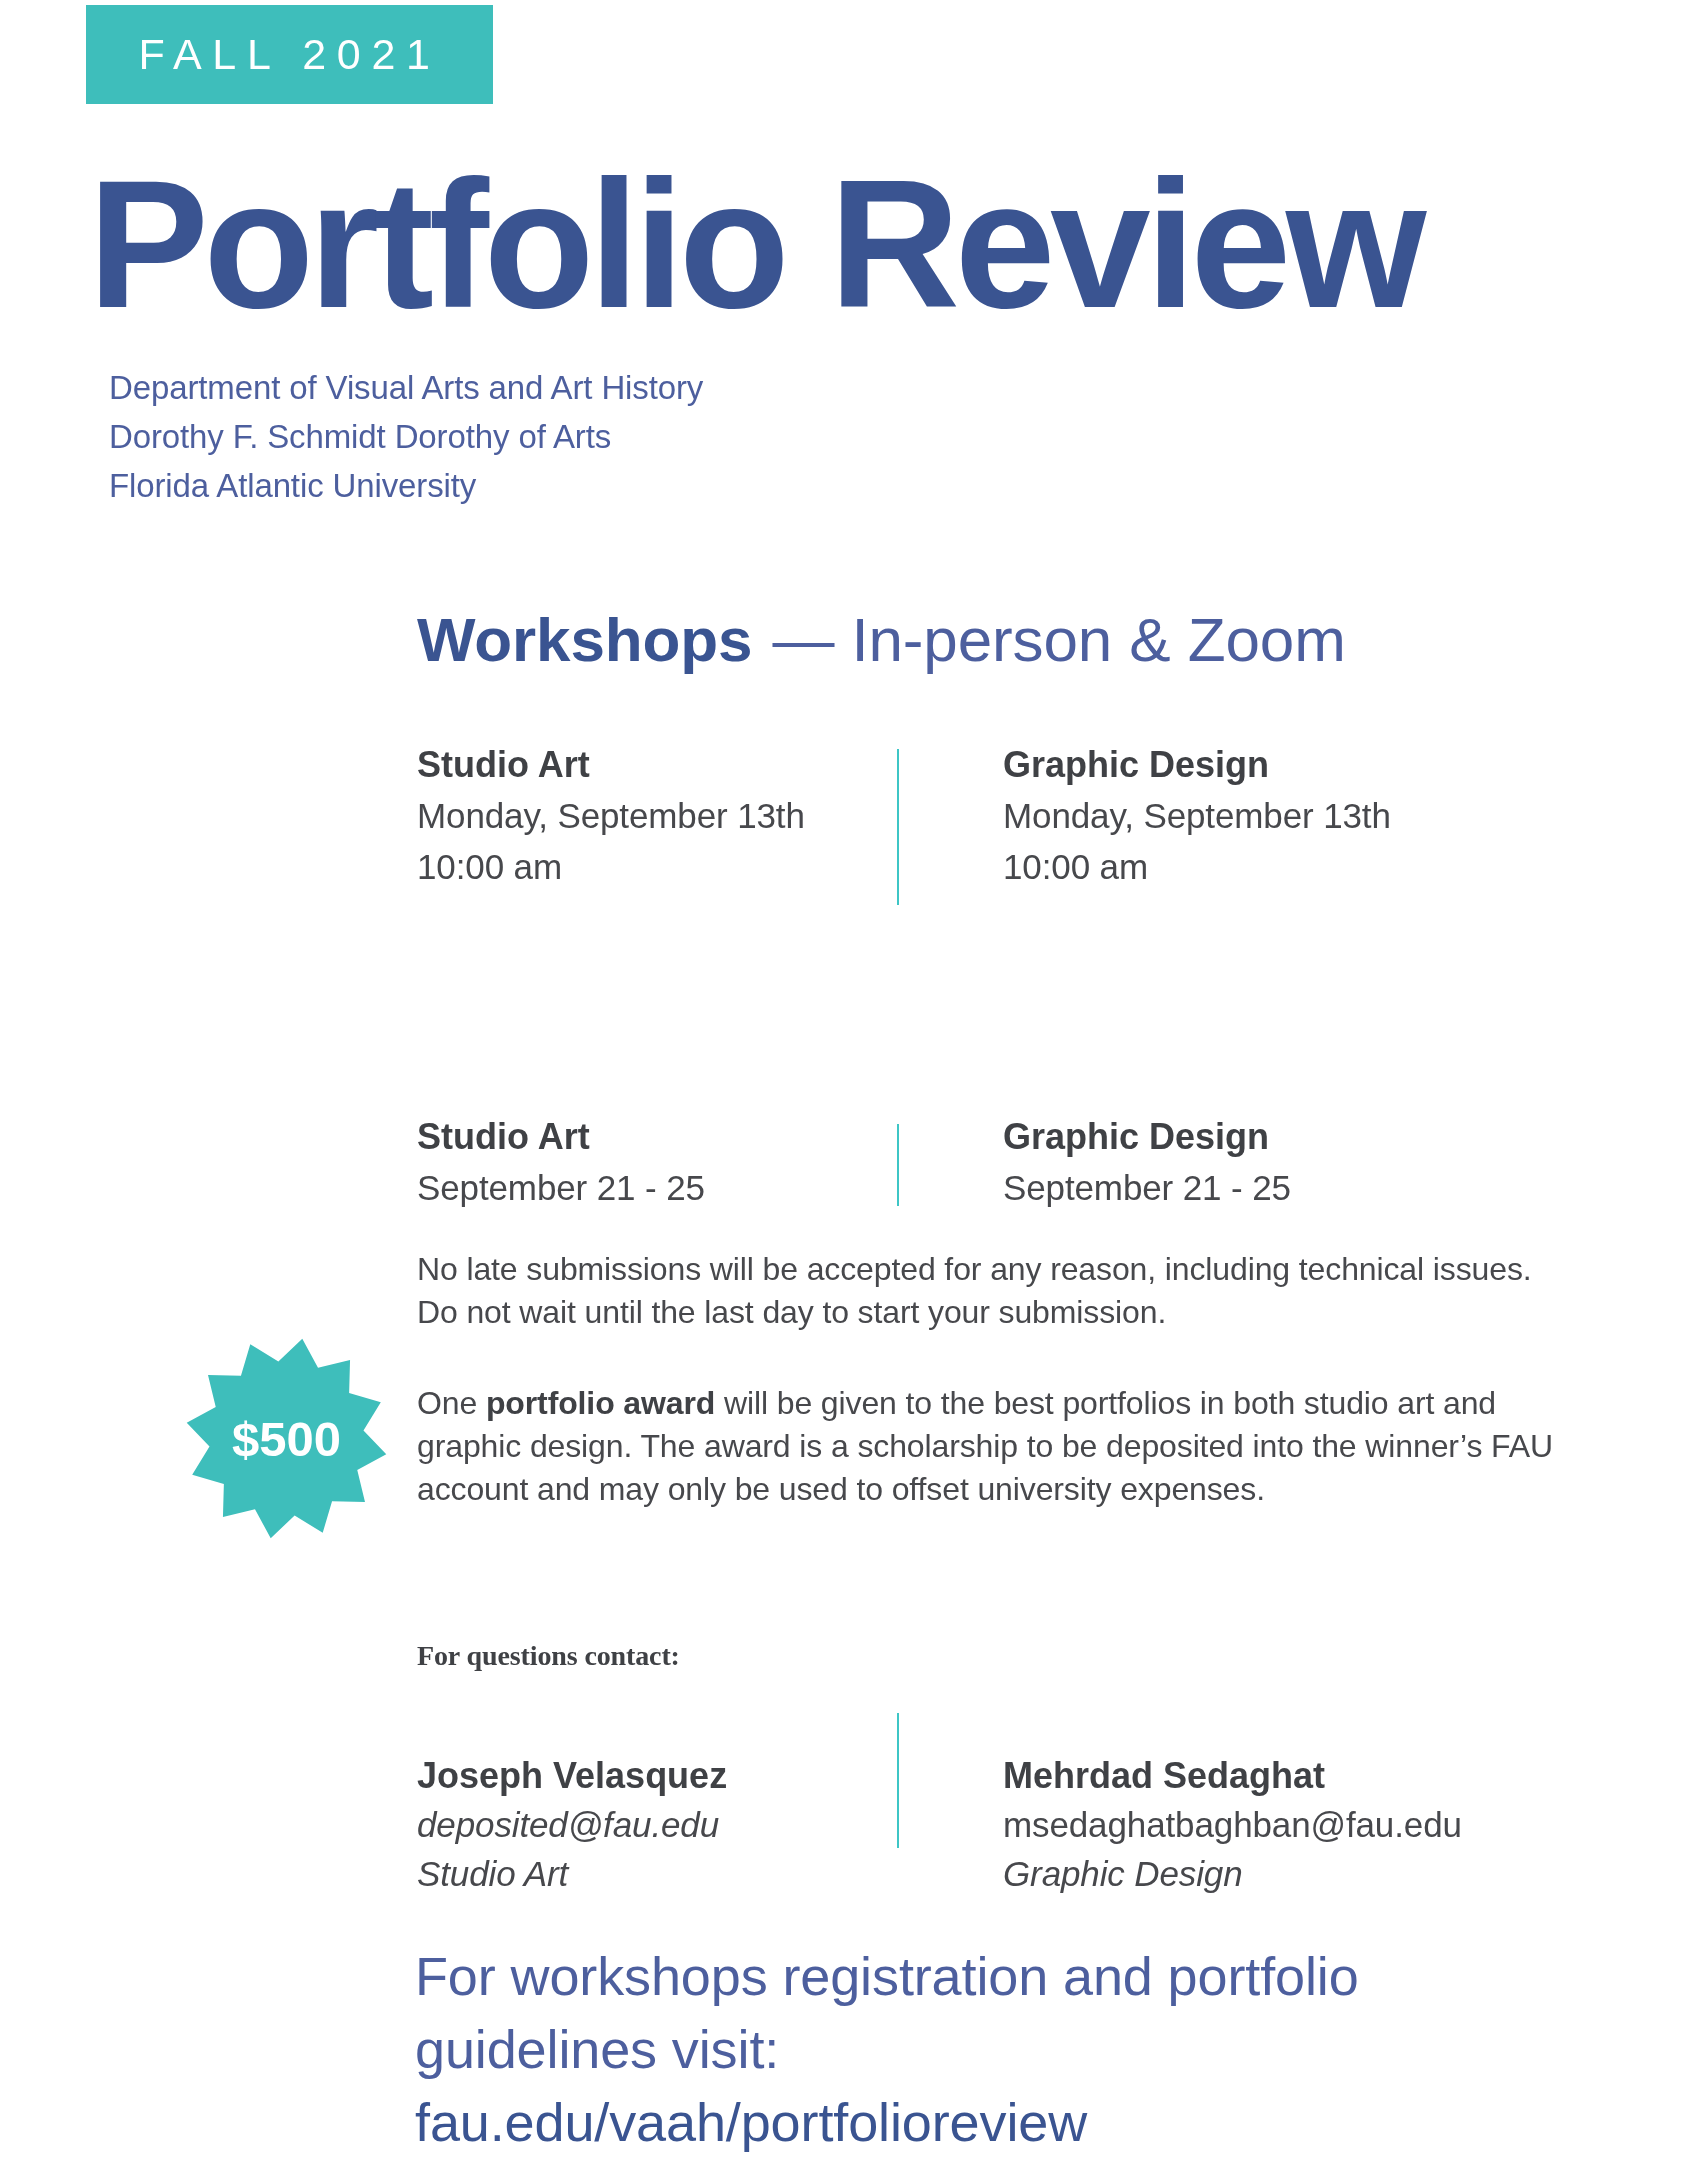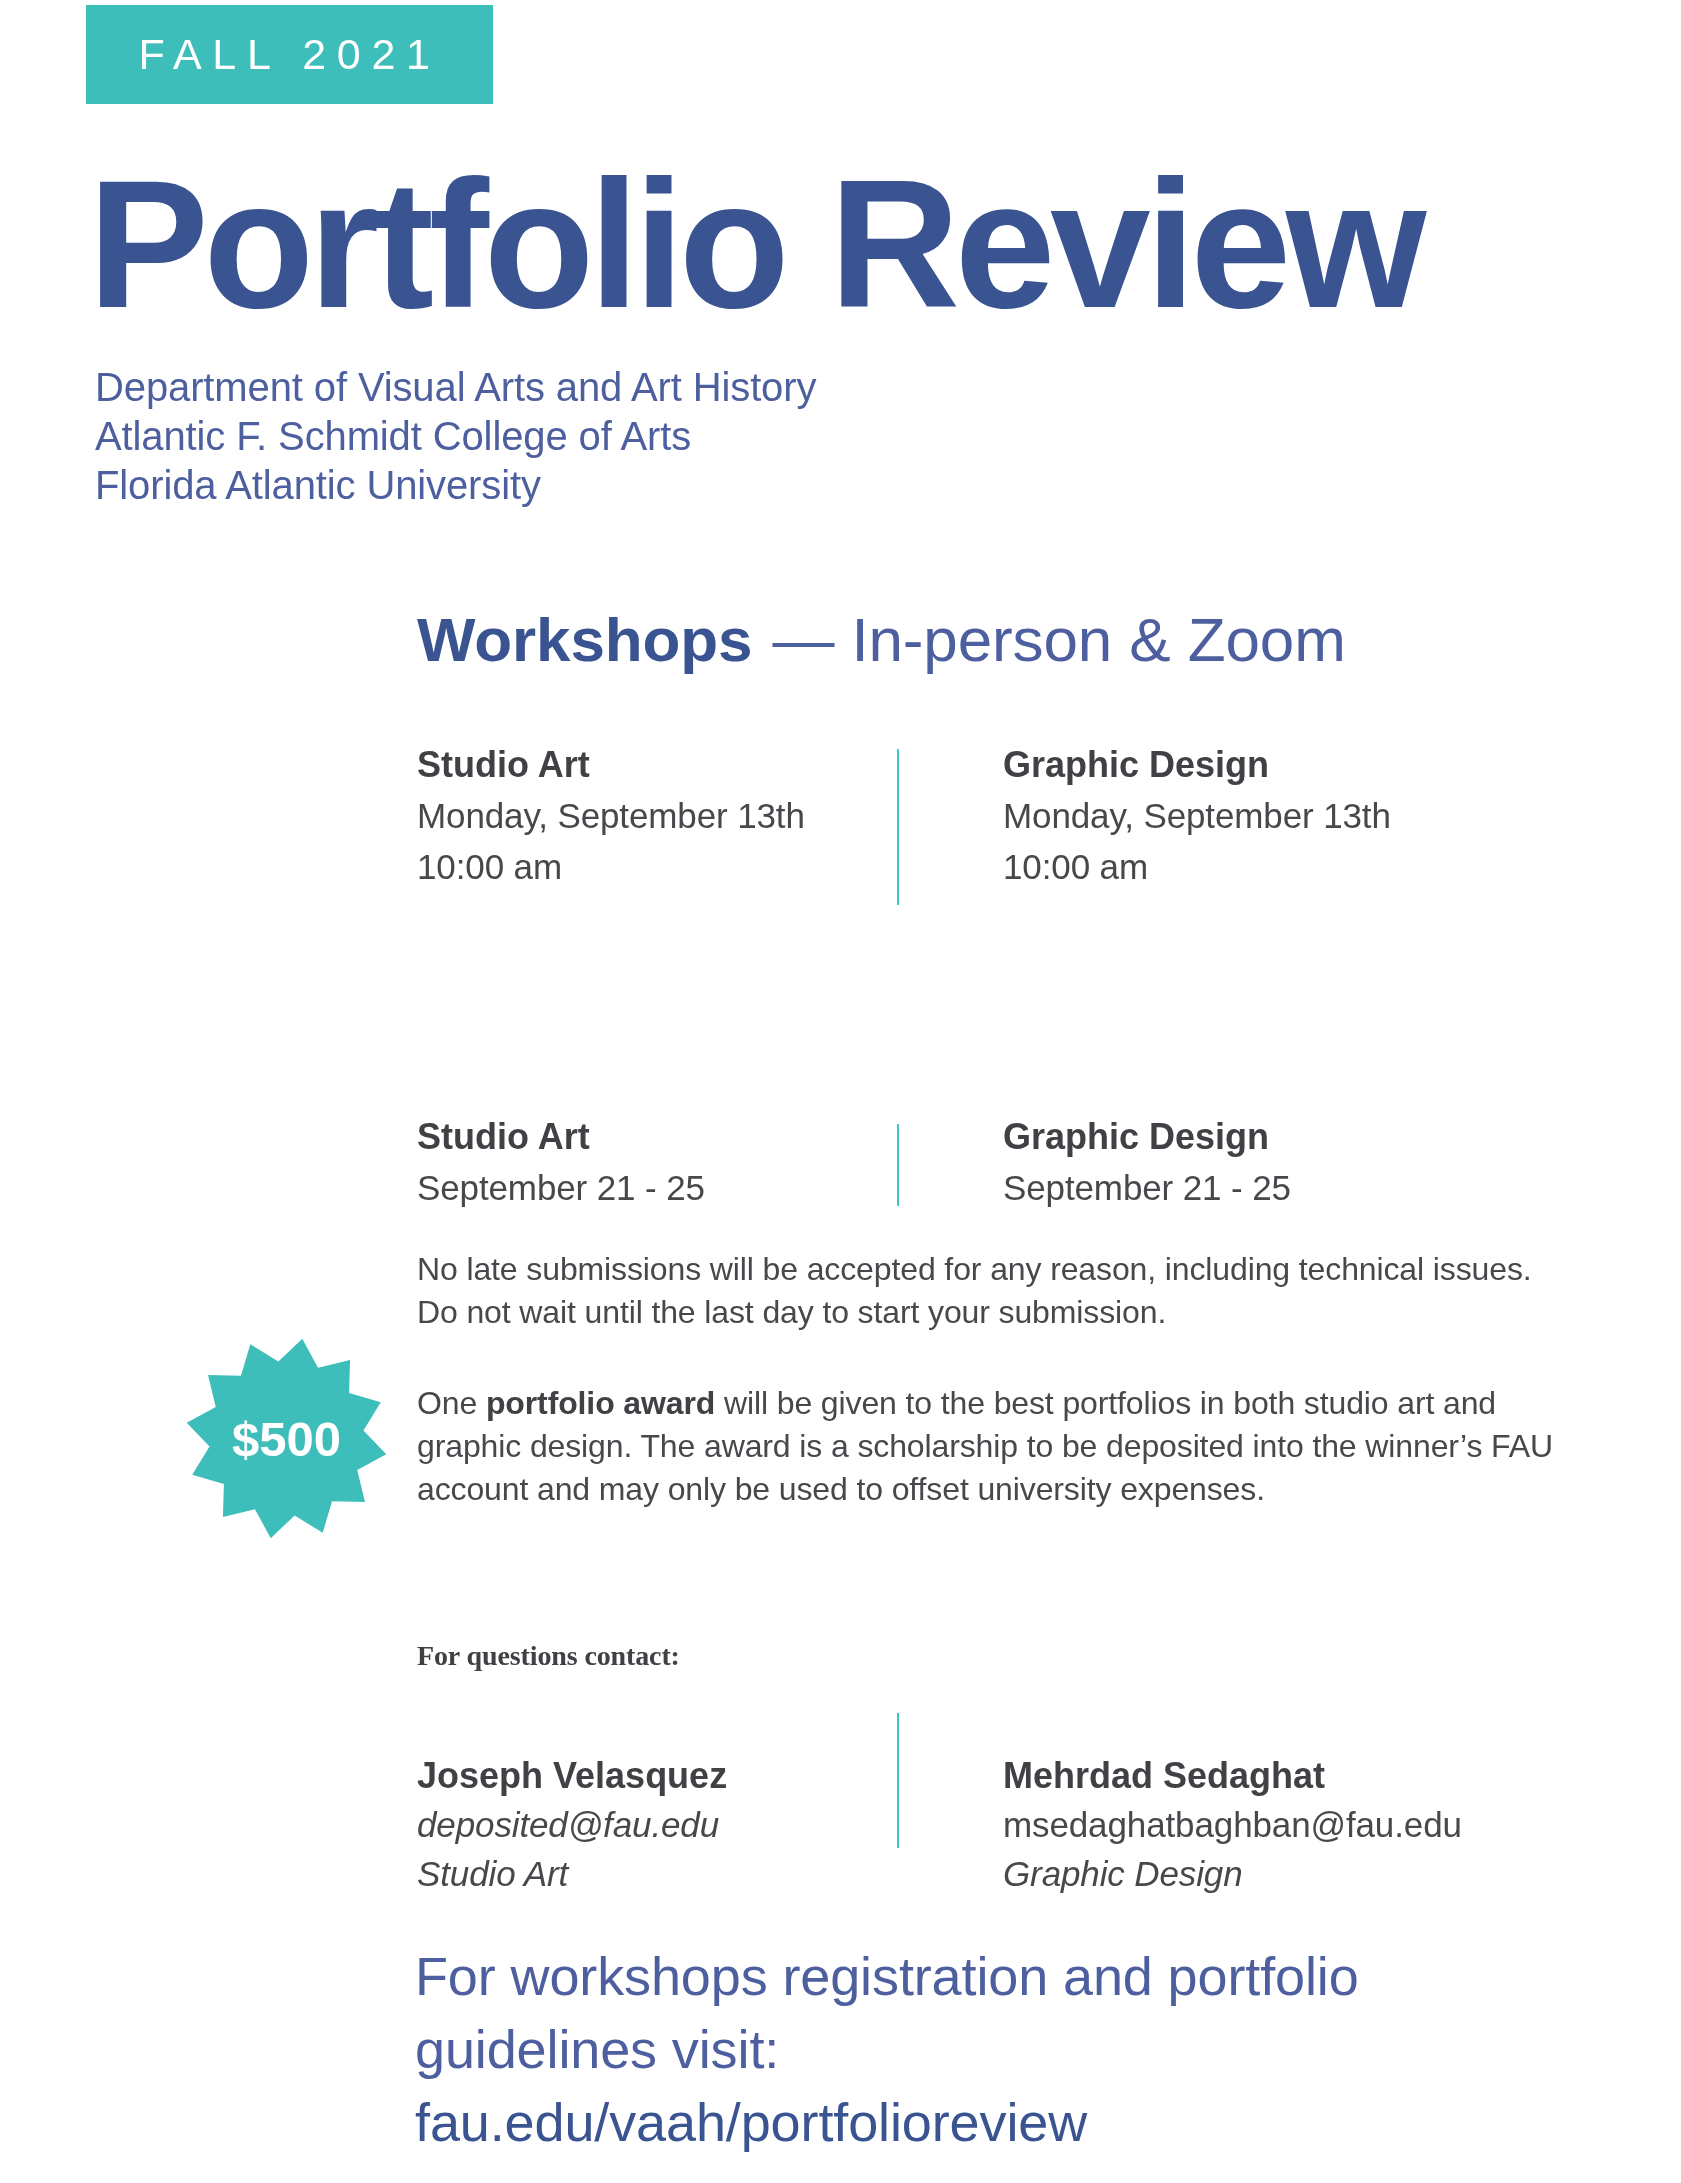--- a/index.html
+++ b/index.html
@@ -27,23 +27,23 @@
     display:flex;align-items:center;justify-content:center;
     font-weight:400;
   }
   .title{
     position:absolute;left:88px;top:154px;
     color:var(--blue-dark);
     font-size:181px;line-height:1;font-weight:bold;letter-spacing:-5.3px;
     white-space:nowrap;
   }
   .dept{
-    position:absolute;left:95px;top:363px;
+    position:absolute;left:109px;top:363px;
     color:var(--blue-light);
-    font-size:40px;line-height:49px;font-weight:400;
+    font-size:33px;line-height:49px;font-weight:400;
     white-space:nowrap;
   }
   
   .section-heading{
     position:absolute;left:417px;
     font-size:62px;line-height:1.05;white-space:nowrap;
   }
   .section-heading .hb{font-weight:bold;color:var(--blue-dark);}
   .section-heading .hl{font-weight:300;color:var(--blue-light);margin-left:20px;}
   #workshops-heading{top:607px;}
@@ -123,21 +123,21 @@
 <div class="page">
 
   <div class="badge">
     <span>FALL 2021</span>
   </div>
 
   <h1 class="title">Portfolio Review</h1>
 
   <div class="dept">
     <div>Department of Visual Arts and Art History</div>
-    <div>Atlantic F. Schmidt College of Arts</div>
+    <div>Dorothy F. Schmidt Dorothy of Arts</div>
     <div>Florida Atlantic University</div>
   </div>
 
   <div class="section-heading" id="workshops-heading">
     <span class="hb">Workshops</span><span class="hl">— In-person &amp; Zoom</span>
   </div>
 
   <div class="info-col col-left" id="ws-col1">
     <div class="col-title">Studio Art</div>
     <div class="col-line">Monday, September 13th</div>

